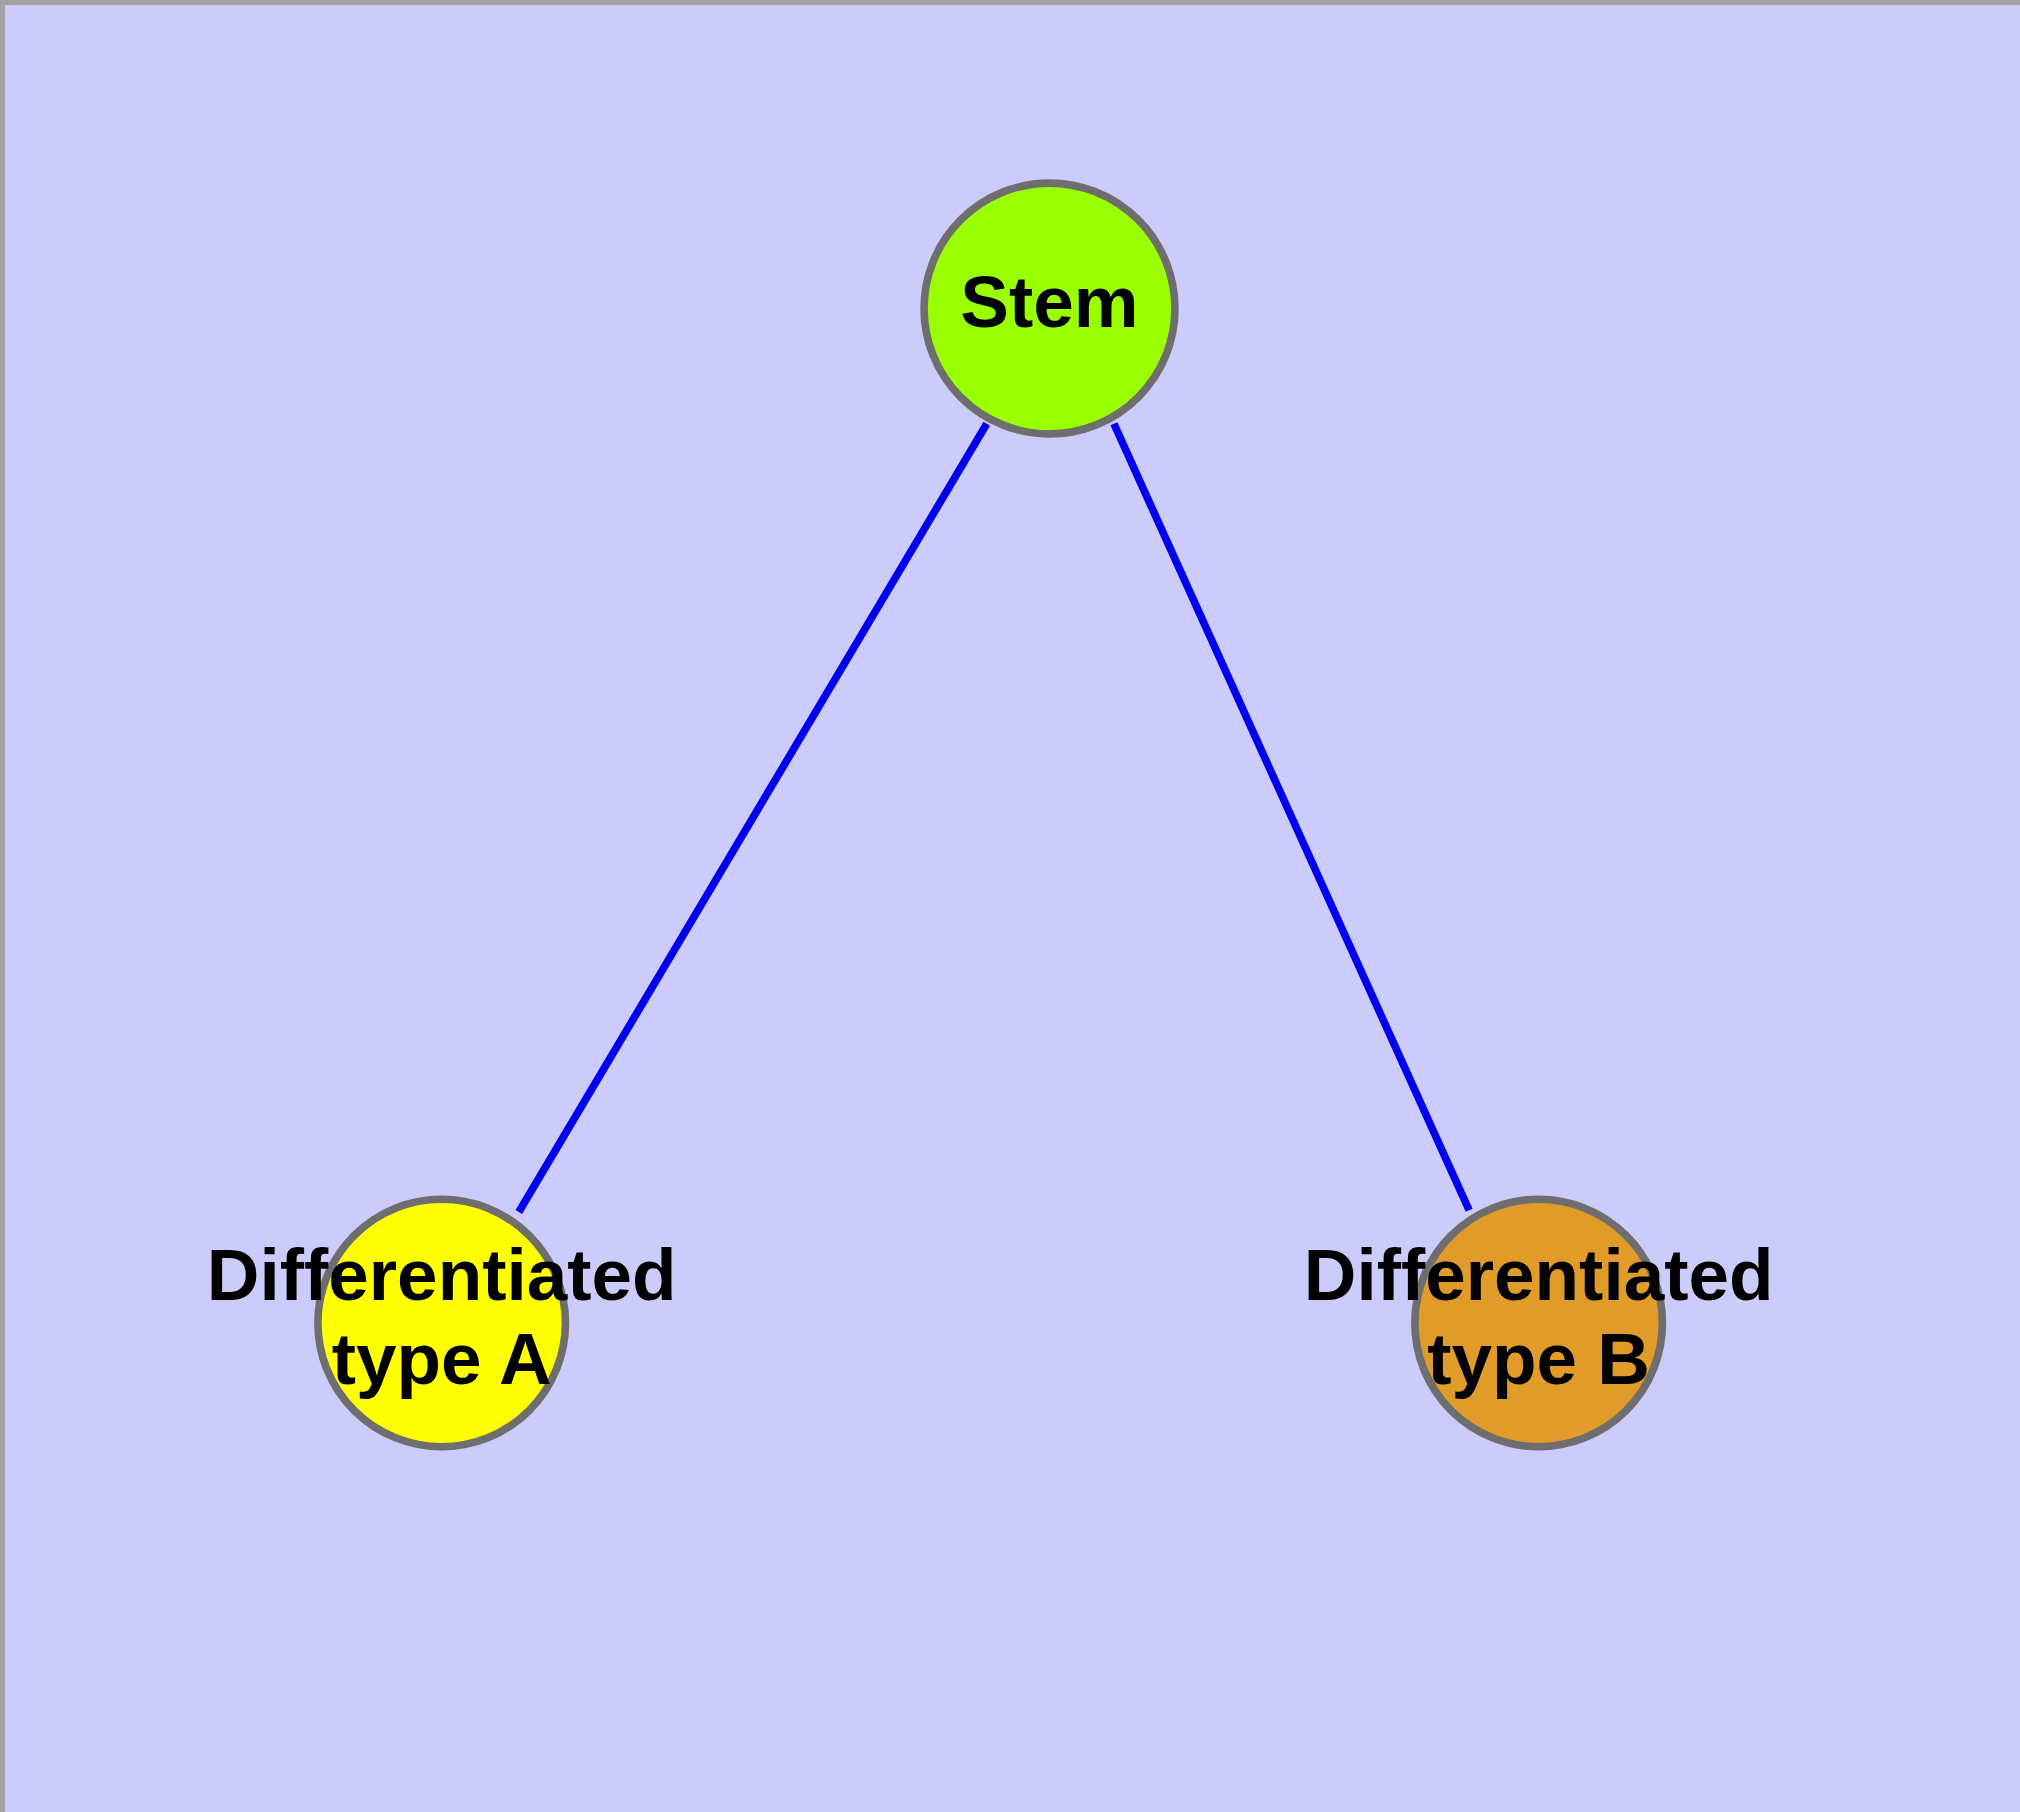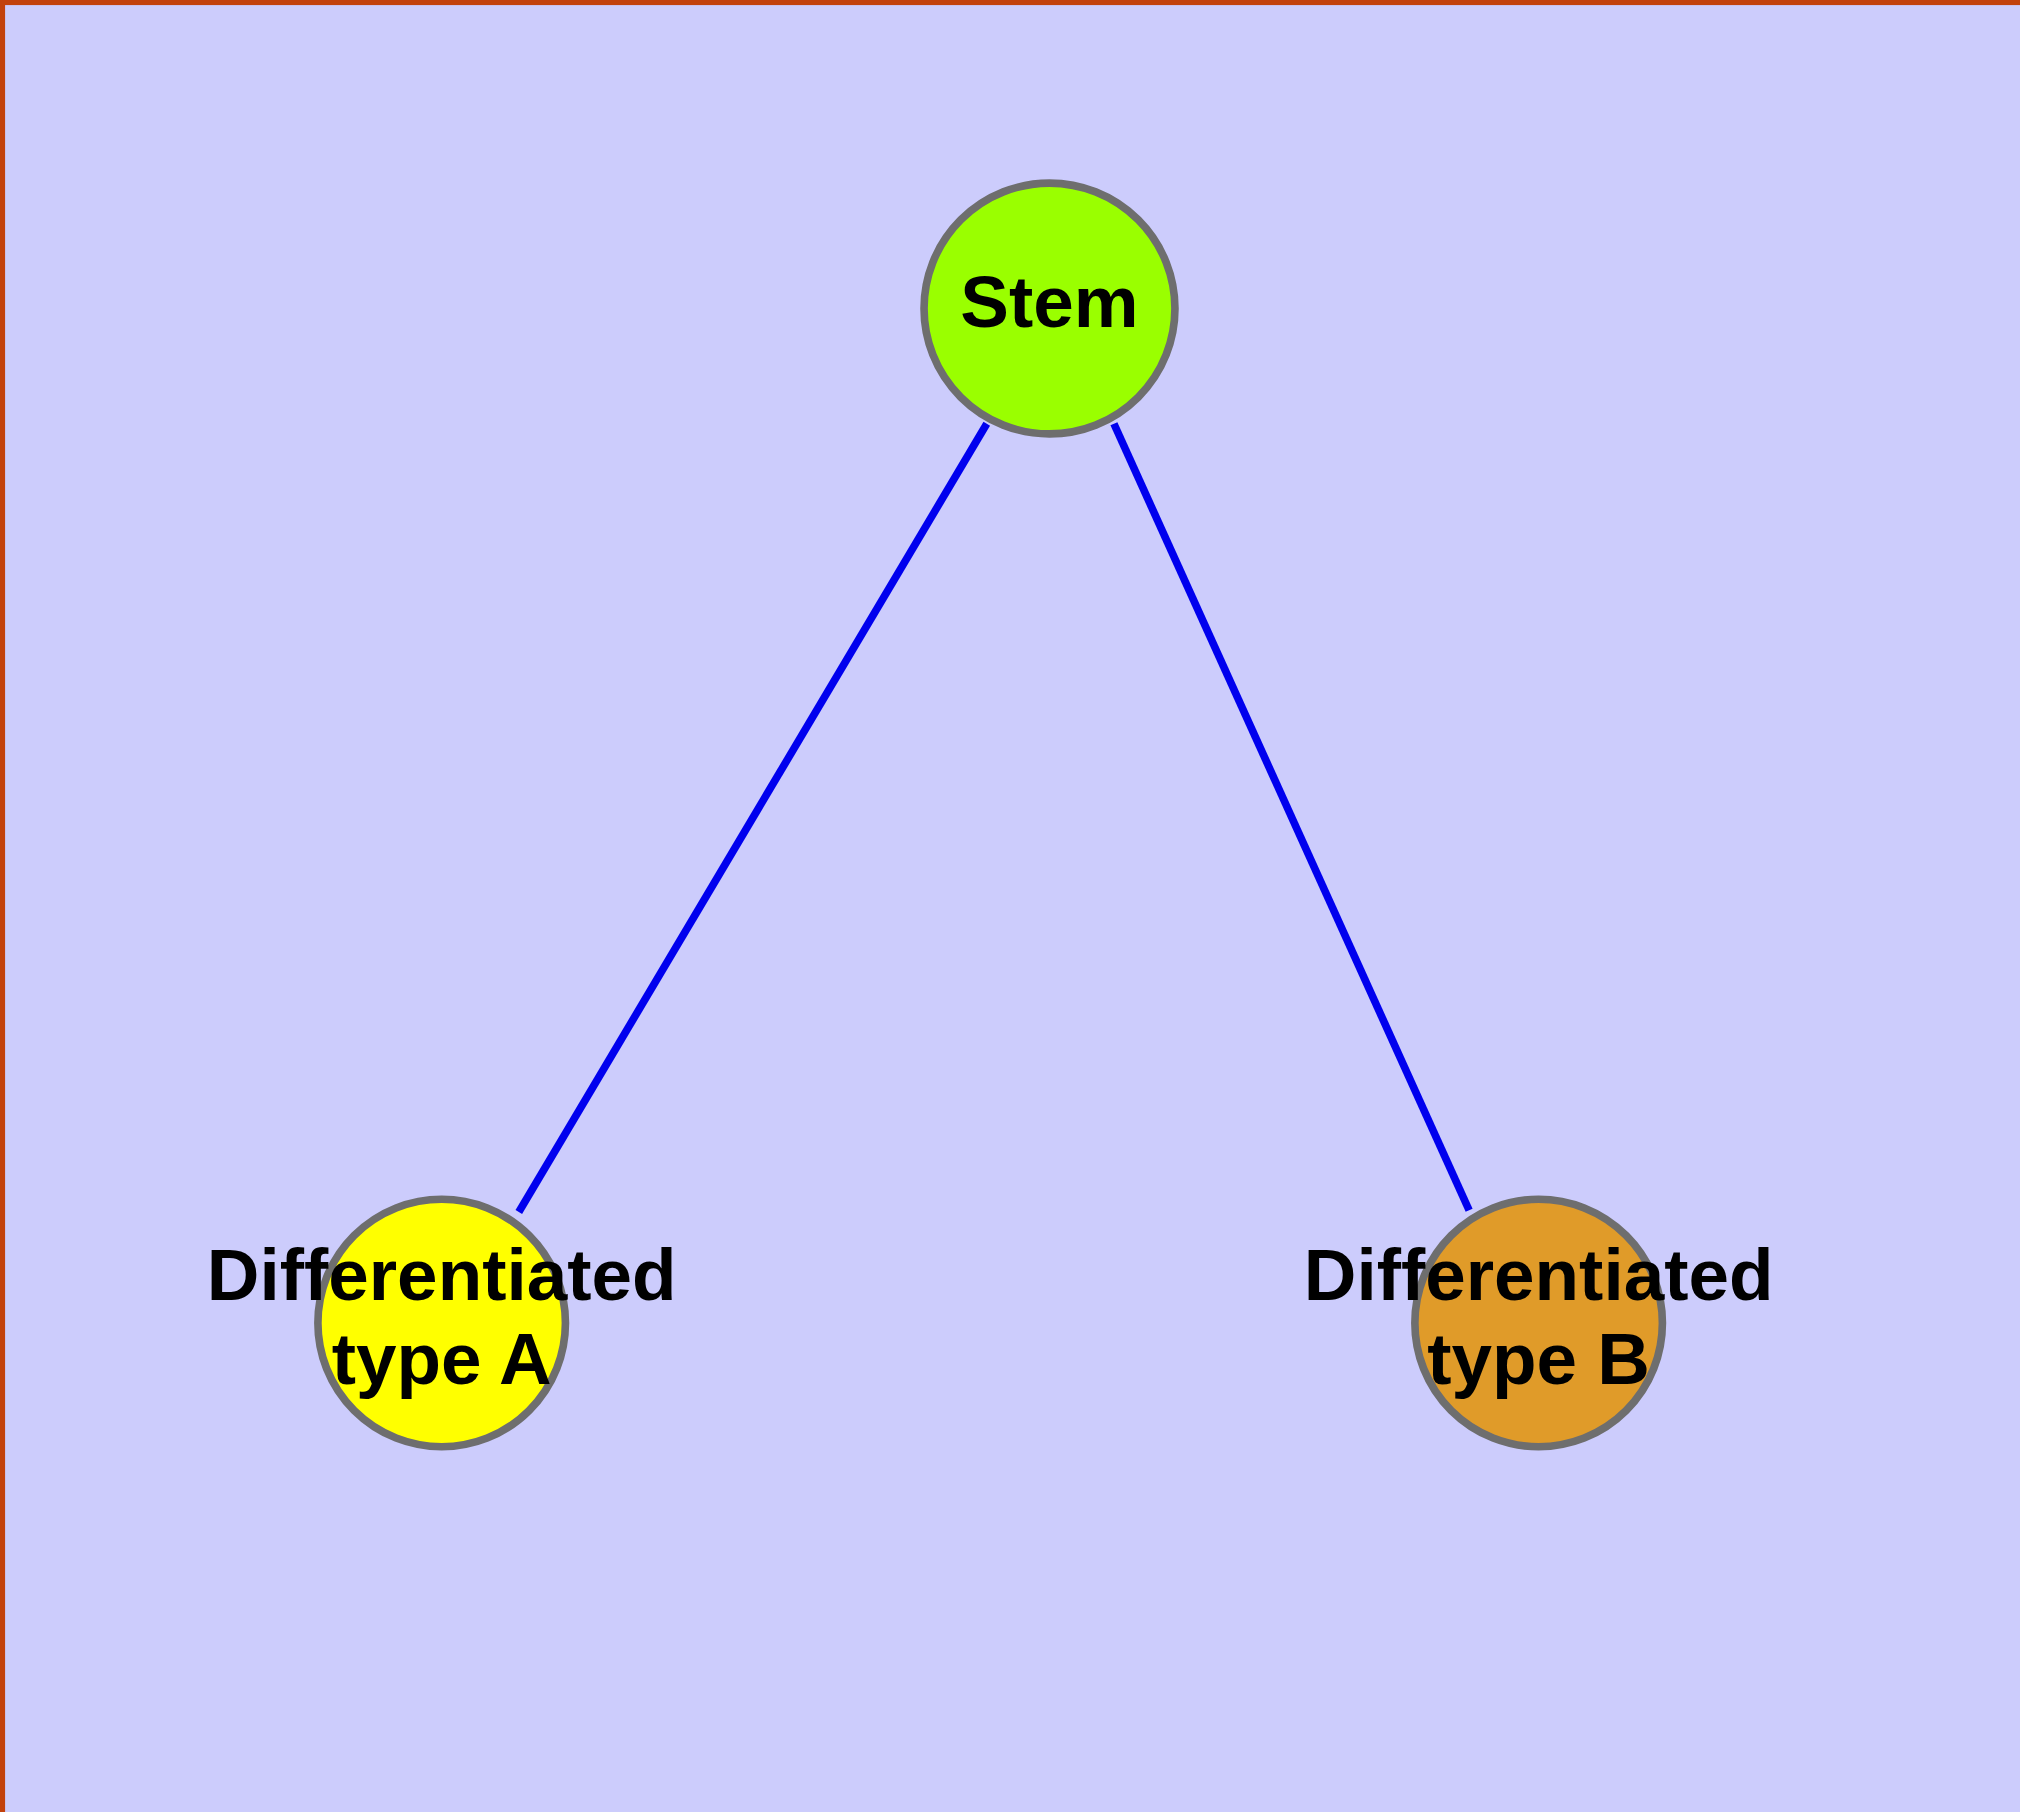--- a/index.html
+++ b/index.html
@@ -33,21 +33,21 @@
     font-family: "Liberation Sans", sans-serif;
     font-weight: bold;
     fill: #000000;
     text-anchor: middle;
     dominant-baseline: middle;
   }
 </style>
 </head>
 <body>
 
-<div id="canvas" style="background: #c2410c; padding-left: 40px;">
+<div id="canvas" style="background: #a3a3a3; padding-left: 40px;">
   <svg id="graph-svg" viewBox="0 0 2384 2138" preserveAspectRatio="none" xmlns="http://www.w3.org/2000/svg">
     <rect id="bg-rect" x="6" y="6" width="2378" height="2132" fill="#ccccfc"></rect>
 
     <g id="edges-layer">
         <line x1="1164" y1="500" x2="612" y2="1430" stroke="#0000ee" stroke-width="9" stroke-linecap="butt"></line>
         <line x1="1314" y1="500" x2="1733" y2="1428" stroke="#0000ee" stroke-width="9" stroke-linecap="butt"></line>
       </g>
     <g id="nodes-layer">
         <g>
           <circle cx="1238" cy="364" r="148" fill="#9aff00" stroke="#6e6e6e" stroke-width="9"></circle>

